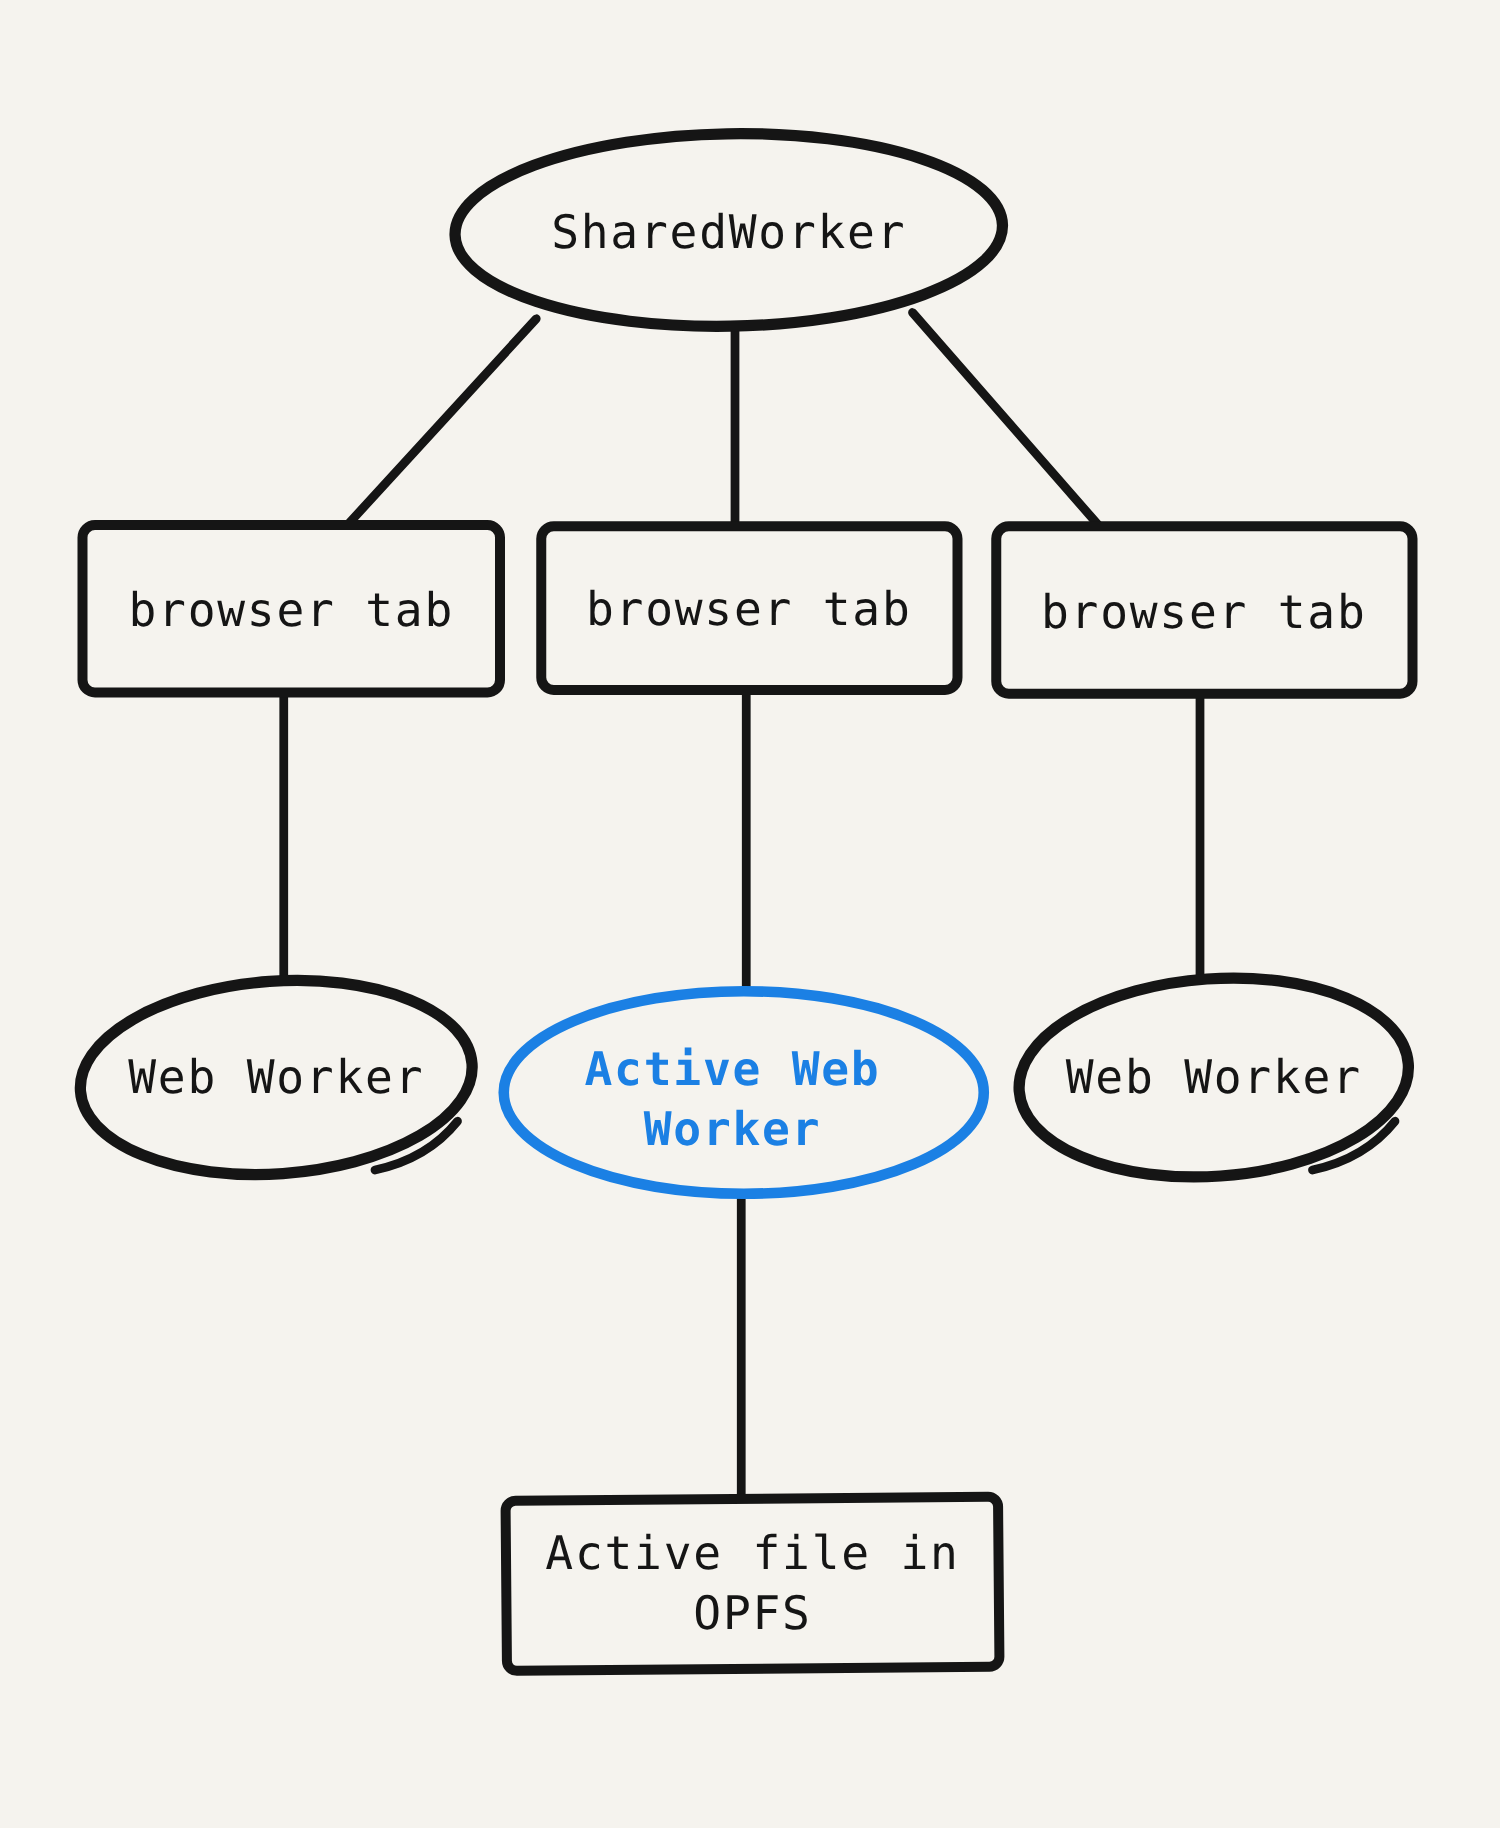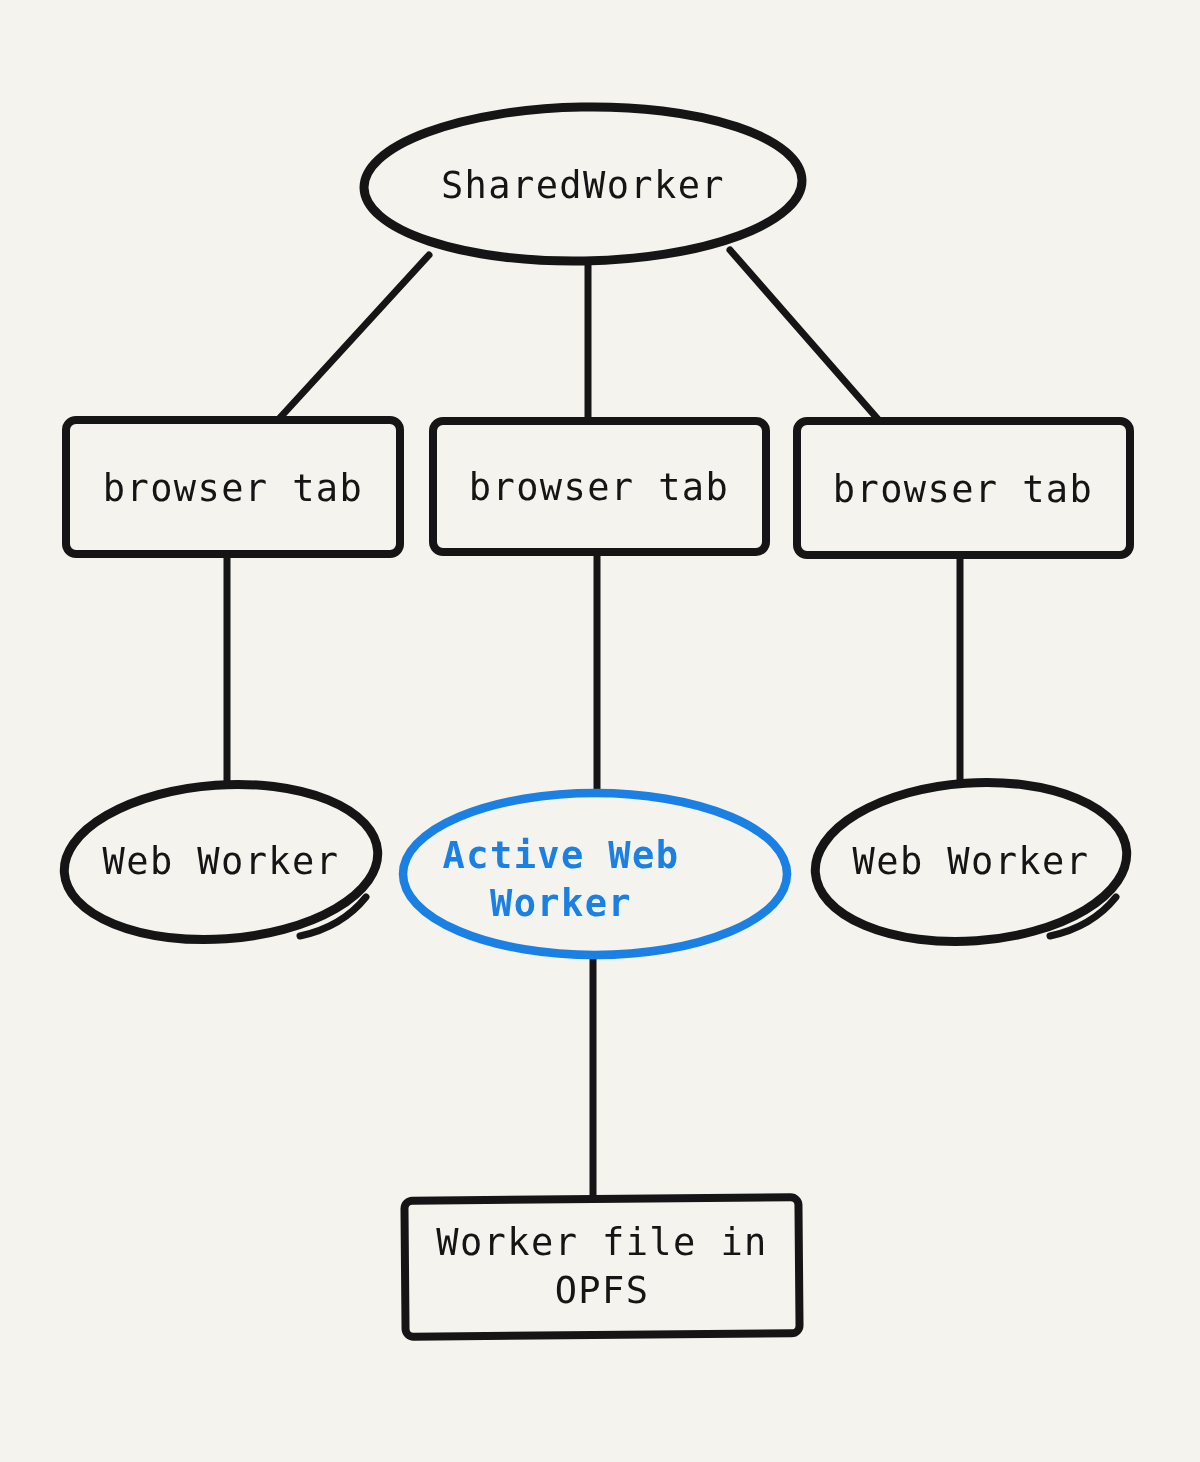--- a/index.html
+++ b/index.html
@@ -102,19 +102,19 @@
   <div class="label" style="left:583px; top:186px;">SharedWorker</div>
 
   <div class="label" style="left:233px; top:489px;">browser tab</div>
 
   <div class="label" style="left:599px; top:488px;">browser tab</div>
 
   <div class="label" style="left:963px; top:490px;">browser tab</div>
 
   <div class="label" style="left:221px; top:862px;">Web Worker</div>
 
-  <div class="label wrap accent" style="left:561px; top:880px; width:300px;">Active Web Worker</div>
+  <div class="label wrap accent" style="left:586px; top:880px; width:300px;">Active Web Worker</div>
 
   <div class="label" style="left:971px; top:862px;">Web Worker</div>
 
-  <div class="label wrap" style="left:602px; top:1267px; width:370px;">Worker file in OPFS</div>
+  <div class="label wrap" style="left:602px; top:1267px; width:370px;">Active file in OPFS</div>
 
 </div>
 
 </body></html>

